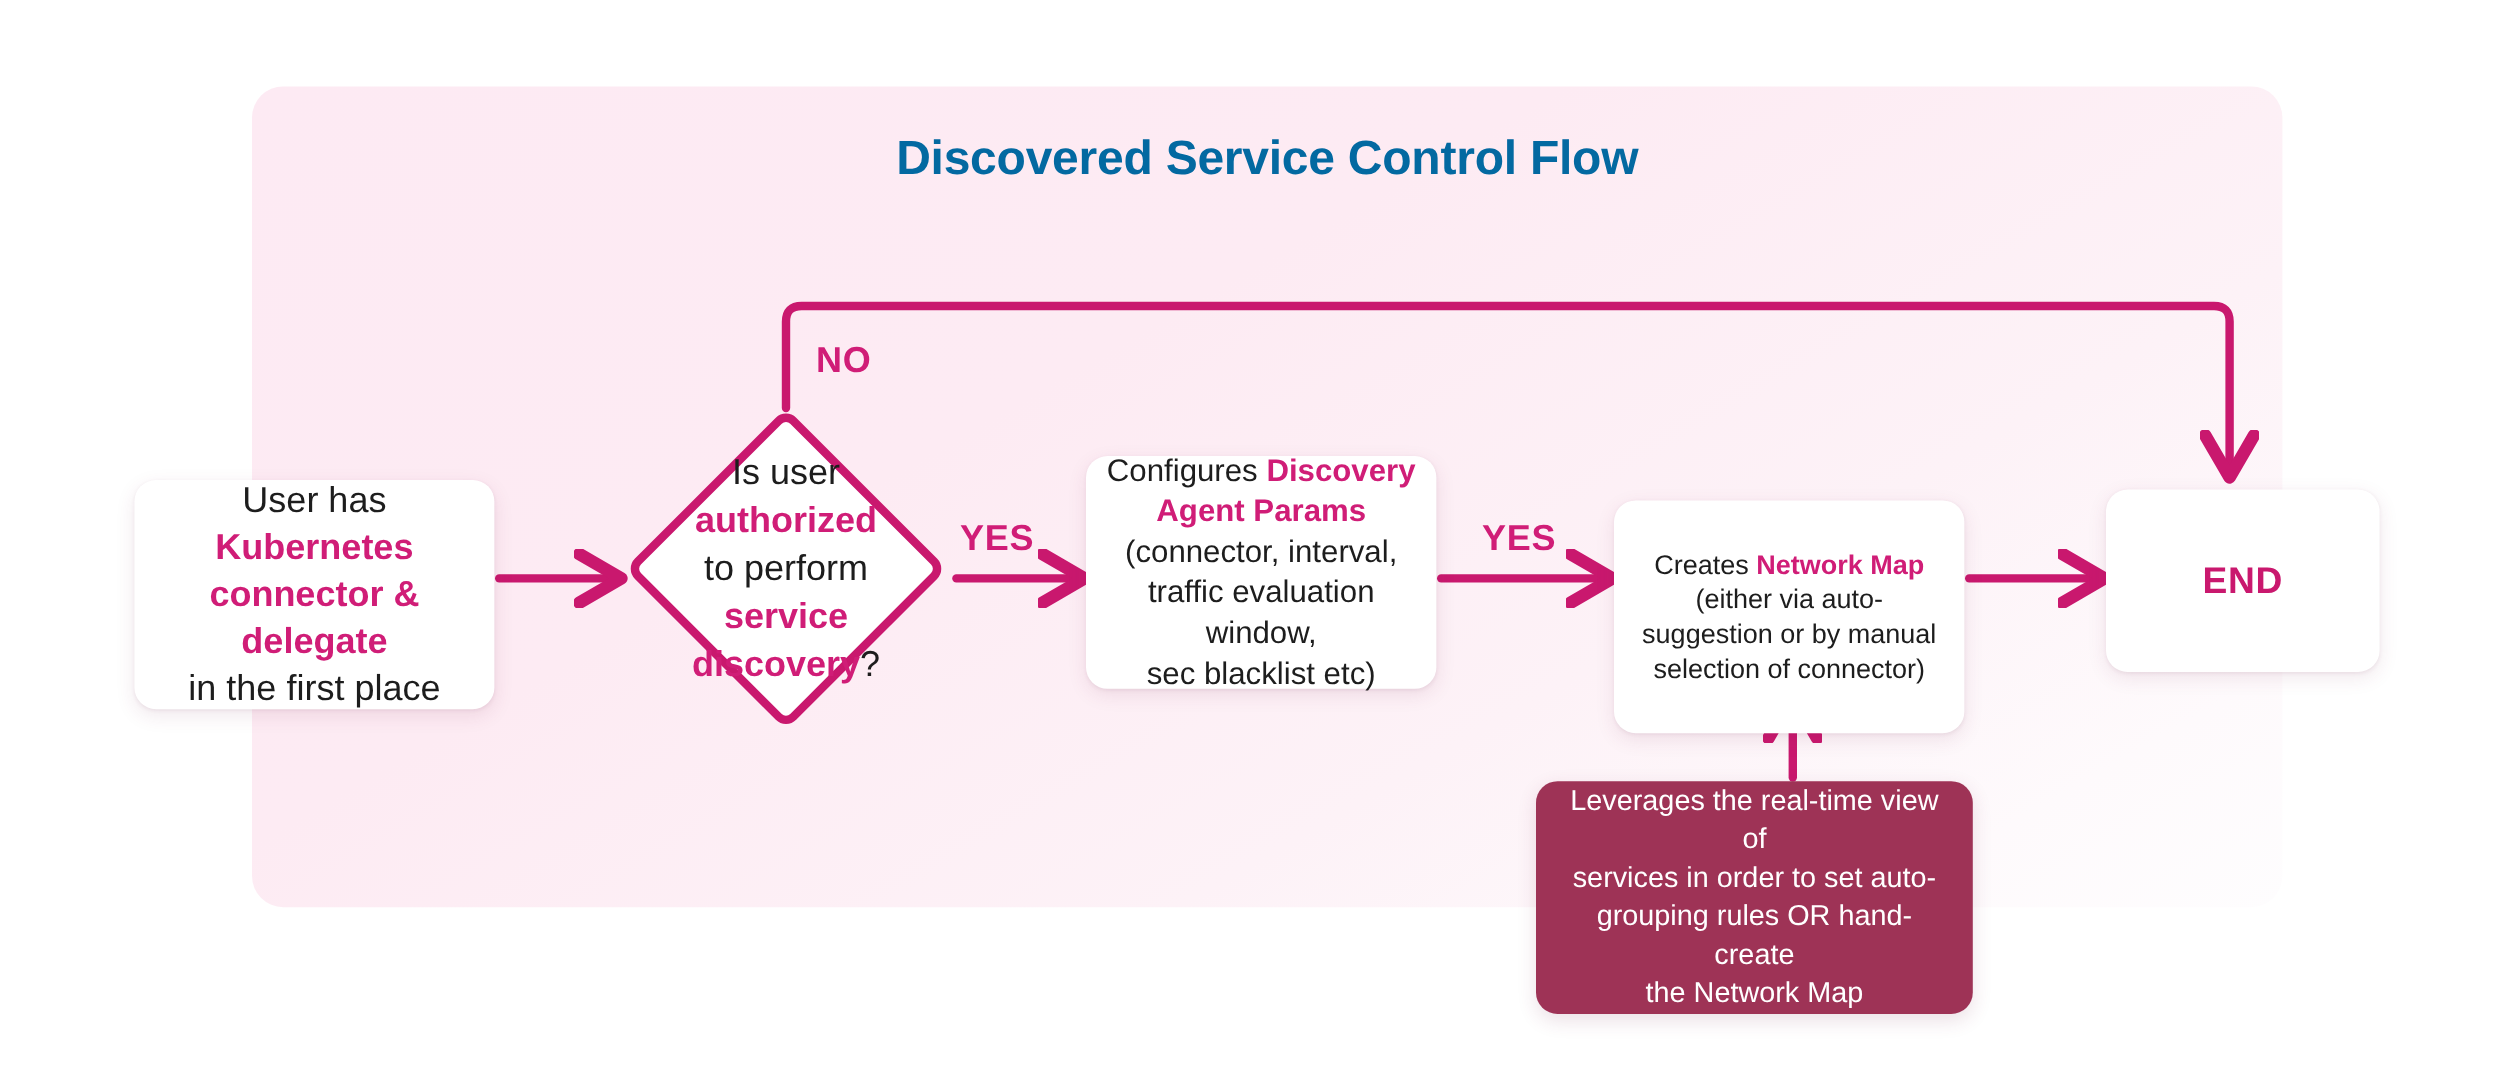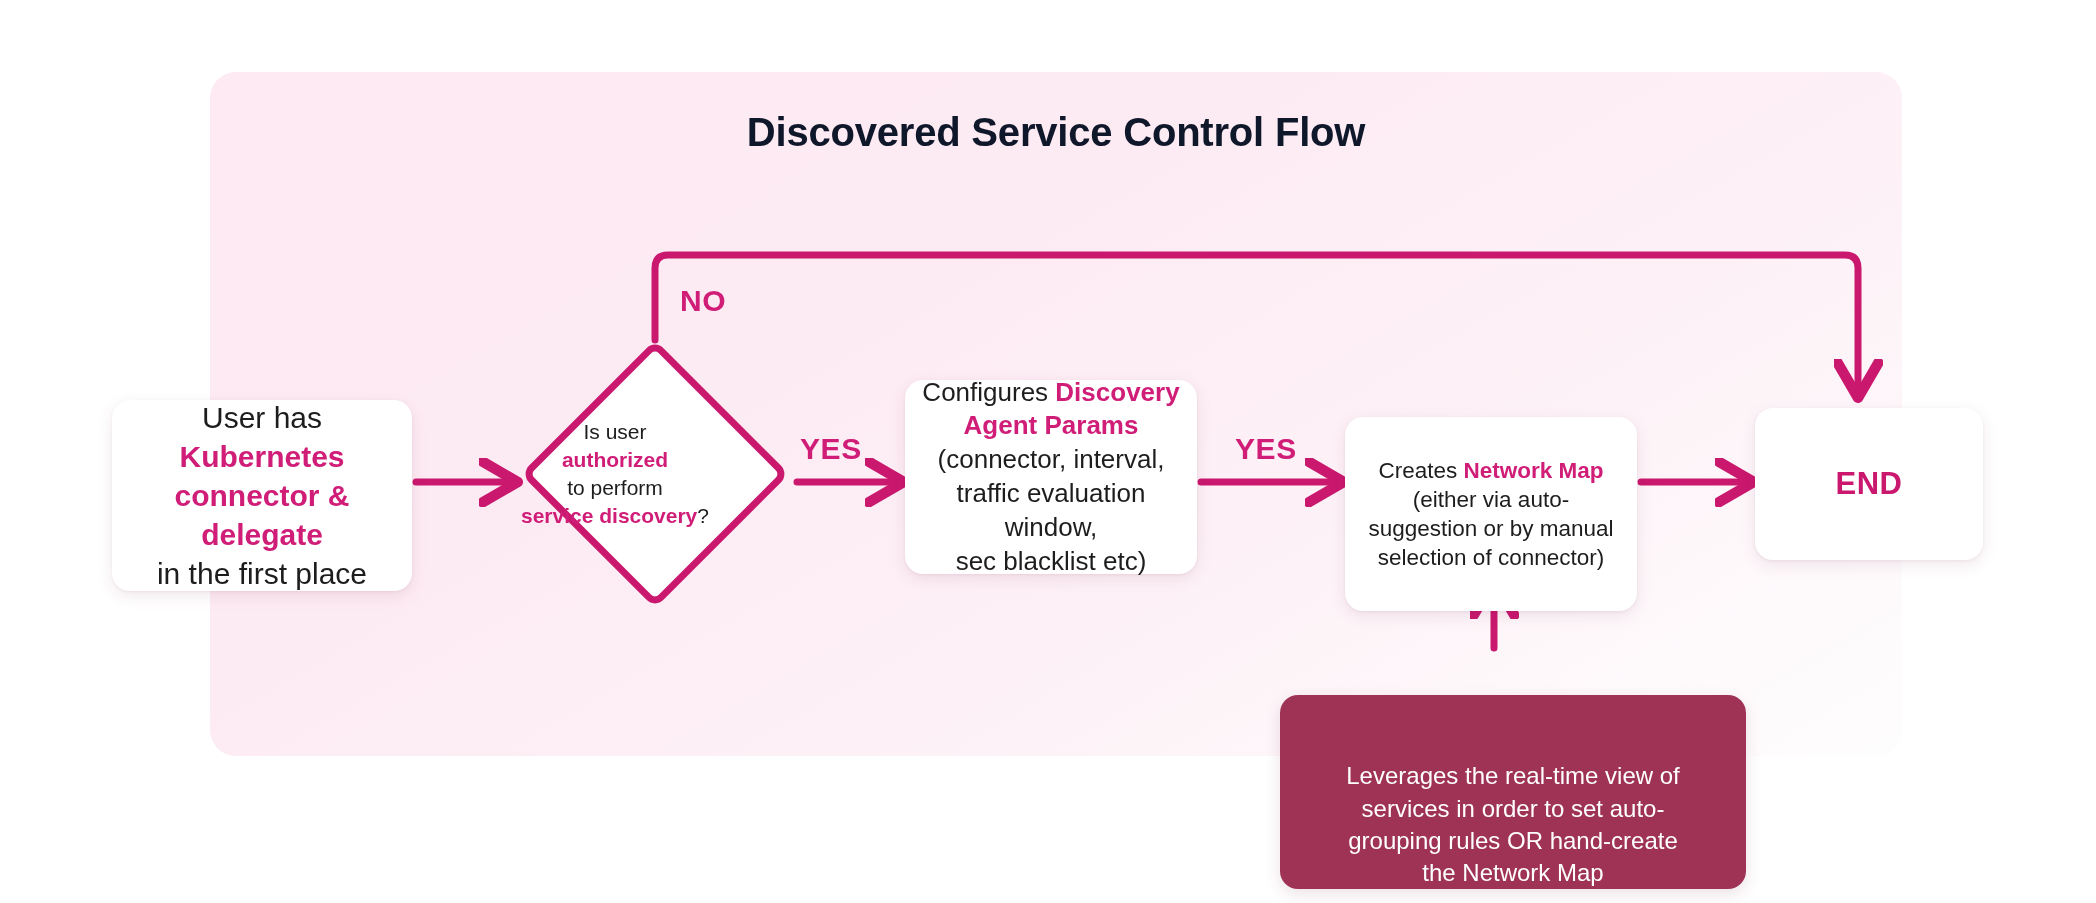--- a/index.html
+++ b/index.html
@@ -94,21 +94,21 @@
   #node-decision .dia-txt {
     position: absolute;
     left: 0;
     top: 0;
     width: 268px;
     height: 268px;
     display: flex;
     align-items: center;
     justify-content: flex-start;
     text-align: center;
-    font-size: 21px;
+    font-size: 30px;
     line-height: 1.34;
     color: #1d1d1d;
   }
 
   
   #node-configure {
     left: 905px;
     top: 380px;
     width: 292px;
     height: 194px;
@@ -135,34 +135,33 @@
     font-weight: bold;
     color: #c9186e;
     letter-spacing: 0.5px;
   }
 
   
   #node-note {
     position: absolute;
     left: 1280px;
     top: 651px;
-    width: 466px;
+    width: 364px;
     height: 194px;
     border-radius: 18px;
     background: #9e3356;
     color: #ffffff;
     display: flex;
-    align-items: flex-end;
+    align-items: center;
     justify-content: center;
     text-align: center;
     font-size: 24px;
     line-height: 1.34;
     box-shadow: 0 5px 16px rgba(120, 40, 80, 0.14);
     box-sizing: border-box;
-    margin-top: 44px;
   }
   #node-note .txt { padding: 0 18px; }
 
   
   .edge-label {
     position: absolute;
     color: #d01d77;
     font-weight: bold;
     font-size: 30px;
     letter-spacing: 0.6px;
@@ -174,21 +173,21 @@
 
   
   #title {
     position: absolute;
     left: 210px;
     top: 110px;
     width: 1692px;
     text-align: center;
     font-size: 40px;
     font-weight: bold;
-    color: #0f172a;
+    color: #0369a1;
     letter-spacing: -0.2px;
   }
 </style>
 </head>
 <body>
 
 <div id="stage">
 
   <div class="panel"></div>
 

